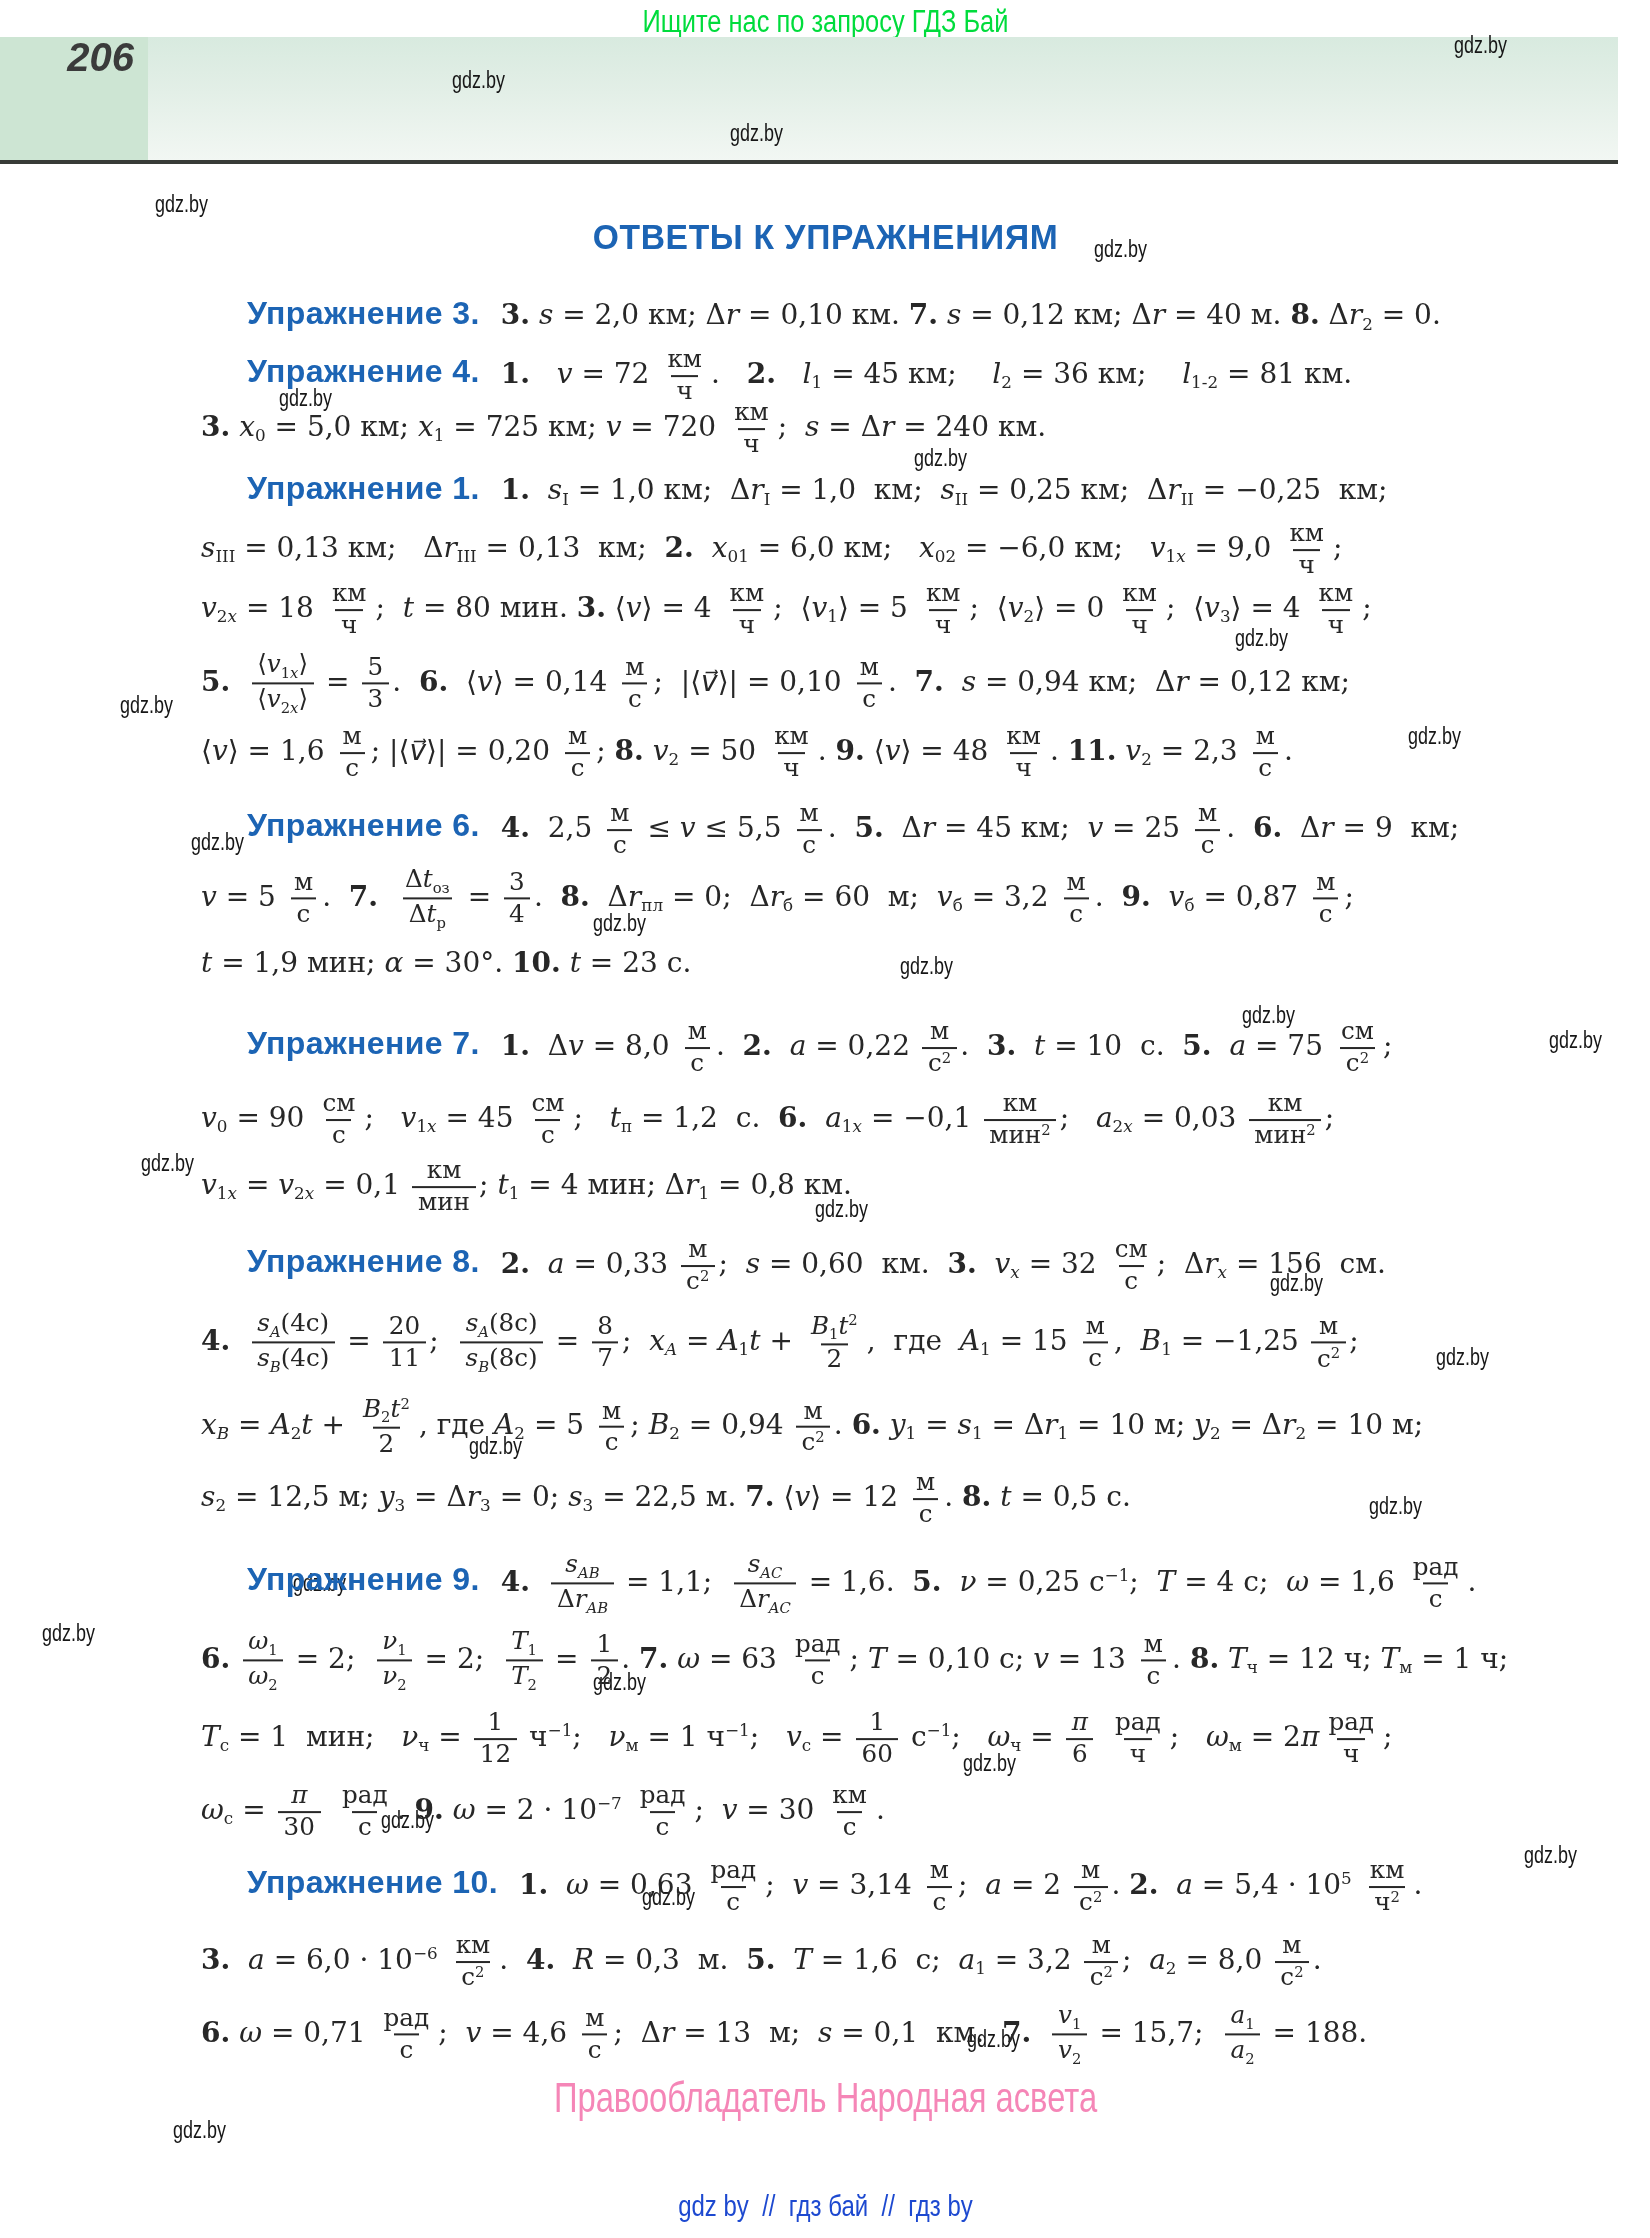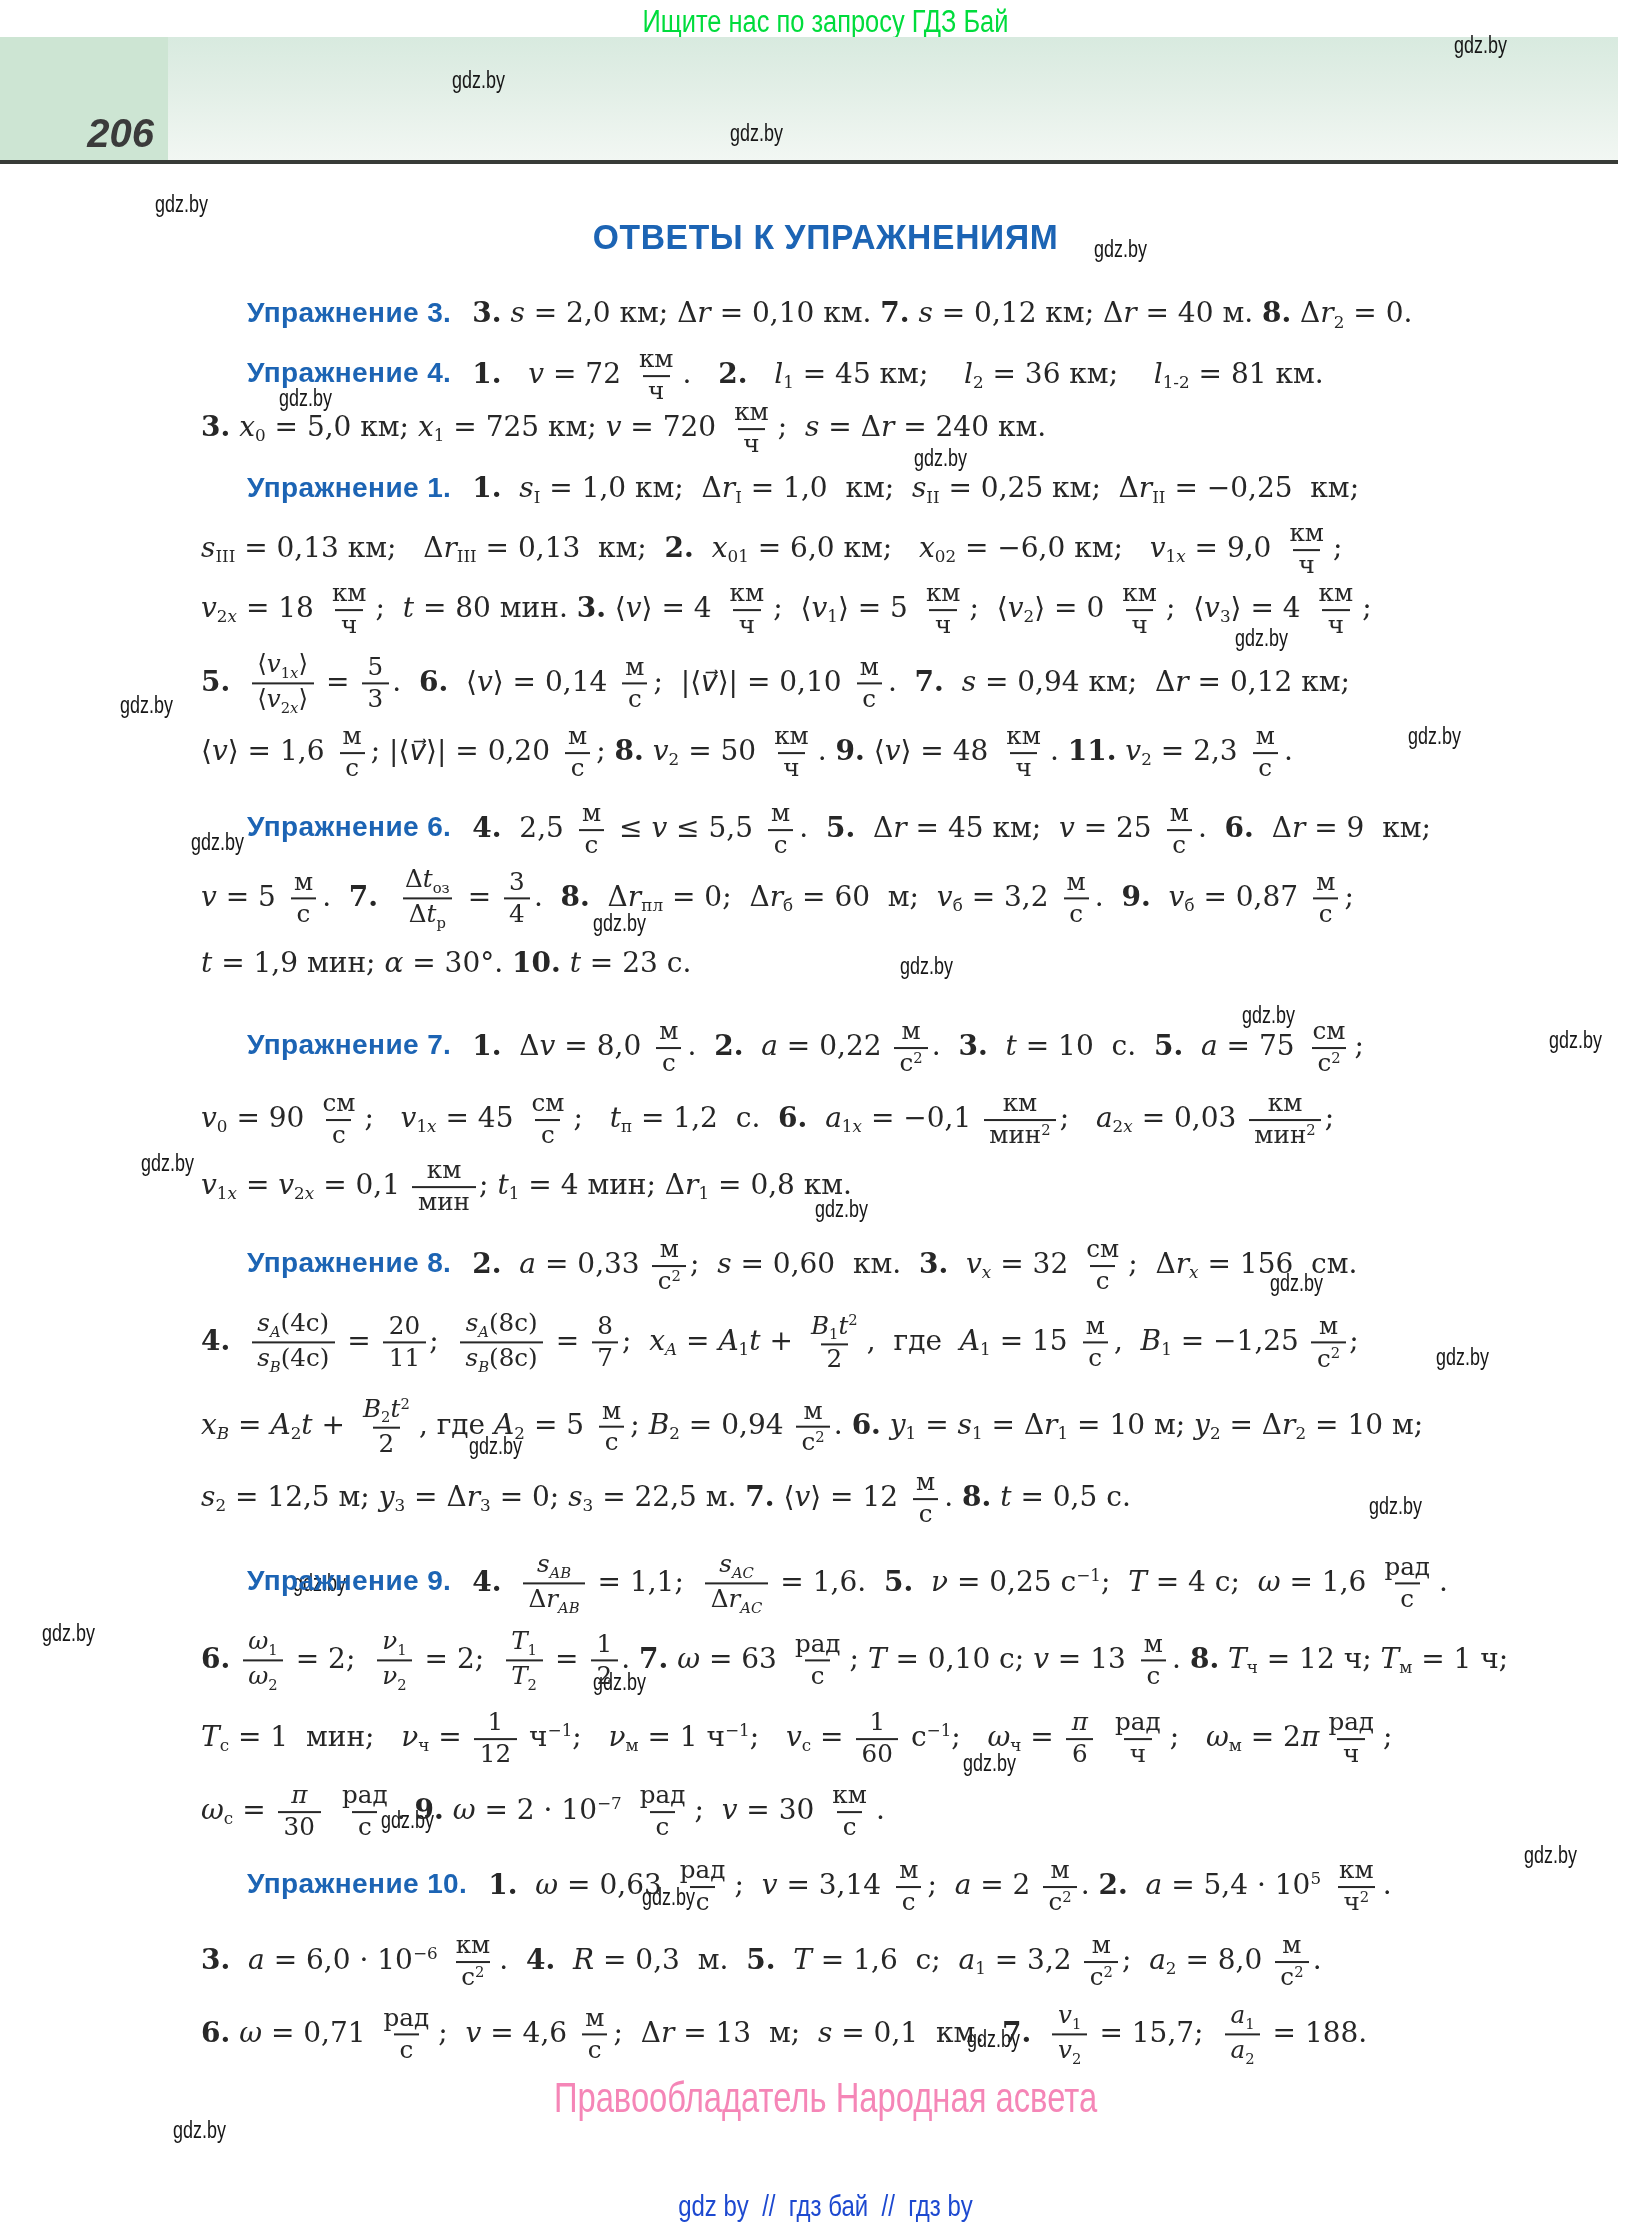--- a/index.html
+++ b/index.html
@@ -15,43 +15,43 @@
   .top-note{
     position:absolute;top:4.2px;left:0;width:1651px;text-align:center;
     font-family:"Liberation Sans",sans-serif;font-size:31px;color:var(--green-note);
     transform:scaleX(0.82);
   }
   .band{
     position:absolute;top:37px;left:0;width:1618px;height:123px;
     background:linear-gradient(180deg,var(--band-top) 0%,var(--band-mid) 45%,var(--band-bottom) 100%);
   }
   .band-box{
-    position:absolute;top:0;left:0;width:168px;height:123px;background:var(--band-left);
-    display:flex;align-items:flex-end;justify-content:flex-end;
+    position:absolute;top:0;left:0;width:148px;height:123px;background:var(--band-left);
+    display:flex;align-items:flex-start;justify-content:flex-end;
   }
   .page-num{
     font-family:"Liberation Sans",sans-serif;font-weight:bold;font-style:italic;
     font-size:40px;color:var(--page-num);padding:0 14px 7px 0;line-height:1;
   }
   .band-rule{position:absolute;top:160px;left:0;width:1618px;height:4.2px;background:var(--rule-dark);}
   .page-title{
     position:absolute;top:217px;left:0;width:1651px;text-align:center;
     font-family:"Liberation Sans",sans-serif;font-weight:bold;font-size:35px;
     color:var(--heading-blue);letter-spacing:0.7px;transform:scaleX(0.96);white-space:pre;
   }
   .wm{
     position:absolute;font-family:"Liberation Sans",sans-serif;font-size:23px;
     color:var(--wm-color);transform:scaleX(0.78);transform-origin:left top;white-space:pre;
   }
   .line{
     position:absolute;left:201px;transform:translateY(-50%);
     white-space:pre;font-size:28px;line-height:1.05;
   }
   .exhead{
-    font-family:"Liberation Sans",sans-serif;font-weight:bold;font-size:28px;
+    font-family:"Liberation Sans",sans-serif;font-weight:bold;font-size:32px;
     color:var(--heading-blue);margin-left:46px;margin-right:21px;letter-spacing:0.4px;
   }
   .bnum{font-weight:bold;}
   .it{font-style:italic;}
   .msub{font-size:.6em;vertical-align:-.35em;}
   .msup{font-size:.6em;vertical-align:.55em;}
   .frac{
     display:inline-flex;flex-direction:column;align-items:center;vertical-align:middle;
     font-size:.88em;line-height:1.06;text-align:center;margin:0 3.5px;
   }

